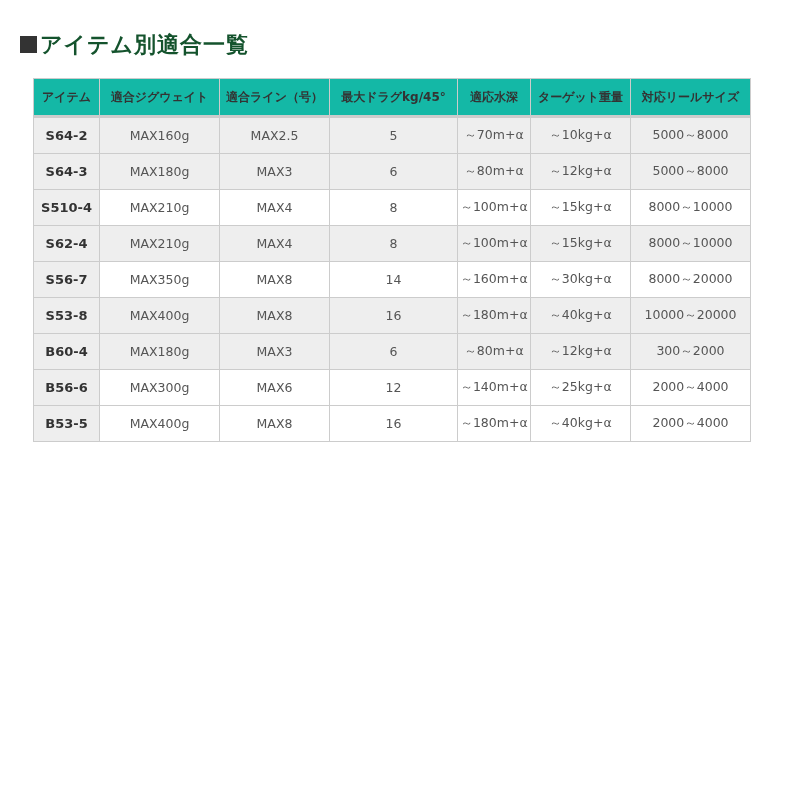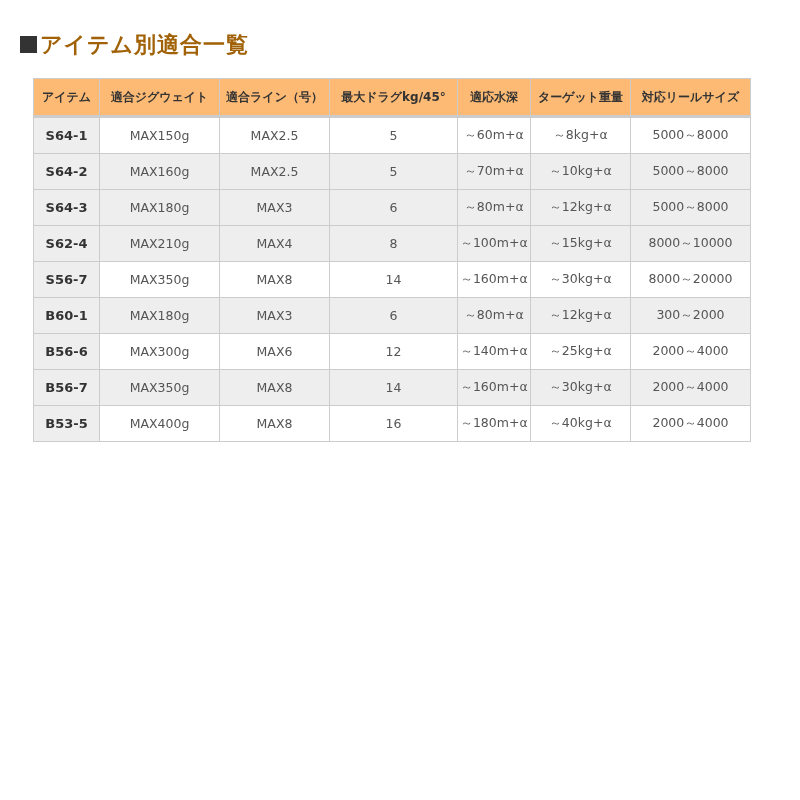--- a/index.html
+++ b/index.html
@@ -3,39 +3,39 @@
   <meta charset="utf-8">
   <style>
     html, body { margin: 0; padding: 0; background: #ffffff; }
     body {
       width: 800px; height: 800px; position: relative; overflow: hidden;
       font-family: "DejaVu Sans", "Liberation Sans", sans-serif;
       color: #333333;
     }
     .page-title {
       position: absolute; left: 20px; top: 30px;
-      font-size: 22px; font-weight: bold; color: #a16207;
+      font-size: 22px; font-weight: bold; color: #14532d;
       letter-spacing: 1px; margin: 0;
     }
     .title-square {
       display: inline-block; width: 17px; height: 17px; background: #333333;
       margin-right: 3px; vertical-align: -1px;
     }
     table.spec {
       position: absolute; left: 33px; top: 78px;
       border-collapse: collapse; table-layout: fixed;
       width: 717px;
     }
     table.spec th, table.spec td {
       border: 1px solid #cccccc;
       text-align: center; vertical-align: middle;
       padding: 0; white-space: nowrap; overflow: hidden;
     }
     table.spec thead th {
-      height: 36px; background: #fdba74; font-size: 12px; font-weight: bold;
+      height: 36px; background: #14b8a6; font-size: 12px; font-weight: bold;
       color: #333333;
       border-bottom: 3px solid #cccccc;
     }
     table.spec tbody td { height: 35px; font-size: 12.5px; color: #555555; }
     table.spec tbody th {
       height: 35px; background: #eeeeee; font-size: 13px; font-weight: bold;
       color: #333333;
     }
     table.spec tbody tr.alt td { background: #eeeeee; }
     table.spec tbody tr.group-start th,
@@ -61,92 +61,92 @@
       <th>アイテム</th>
       <th>適合ジグウェイト</th>
       <th>適合ライン（号）</th>
       <th>最大ドラグkg/45°</th>
       <th>適応水深</th>
       <th>ターゲット重量</th>
       <th>対応リールサイズ</th>
     </tr>
   </thead>
   <tbody>
-    <tr>
-      <th>S64-1</th>
-      <td>MAX150g</td>
-      <td>MAX2.5</td>
-      <td>5</td>
-      <td>～60m+α</td>
-      <td>～8kg+α</td>
-      <td>5000～8000</td>
-    </tr>
     <tr class="alt">
       <th>S64-2</th>
       <td>MAX160g</td>
       <td>MAX2.5</td>
       <td>5</td>
       <td>～70m+α</td>
       <td>～10kg+α</td>
       <td>5000～8000</td>
     </tr>
     <tr class="alt">
       <th>S64-3</th>
       <td>MAX180g</td>
       <td>MAX3</td>
       <td>6</td>
       <td>～80m+α</td>
       <td>～12kg+α</td>
       <td>5000～8000</td>
+    </tr>
+    <tr>
+      <th>S510-4</th>
+      <td>MAX210g</td>
+      <td>MAX4</td>
+      <td>8</td>
+      <td>～100m+α</td>
+      <td>～15kg+α</td>
+      <td>8000～10000</td>
     </tr>
     <tr class="alt">
       <th>S62-4</th>
       <td>MAX210g</td>
       <td>MAX4</td>
       <td>8</td>
       <td>～100m+α</td>
       <td>～15kg+α</td>
       <td>8000～10000</td>
     </tr>
     <tr>
       <th>S56-7</th>
       <td>MAX350g</td>
       <td>MAX8</td>
       <td>14</td>
       <td>～160m+α</td>
       <td>～30kg+α</td>
       <td>8000～20000</td>
     </tr>
     <tr class="alt">
-      <th>B60-1</th>
+      <th>S53-8</th>
+      <td>MAX400g</td>
+      <td>MAX8</td>
+      <td>16</td>
+      <td>～180m+α</td>
+      <td>～40kg+α</td>
+      <td>10000～20000</td>
+    </tr>
+    <tr class="alt">
+      <th>B60-4</th>
       <td>MAX180g</td>
       <td>MAX3</td>
       <td>6</td>
       <td>～80m+α</td>
       <td>～12kg+α</td>
       <td>300～2000</td>
     </tr>
     <tr>
       <th>B56-6</th>
       <td>MAX300g</td>
       <td>MAX6</td>
       <td>12</td>
       <td>～140m+α</td>
       <td>～25kg+α</td>
       <td>2000～4000</td>
     </tr>
-    <tr class="alt">
-      <th>B56-7</th>
-      <td>MAX350g</td>
-      <td>MAX8</td>
-      <td>14</td>
-      <td>～160m+α</td>
-      <td>～30kg+α</td>
-      <td>2000～4000</td>
-    </tr>
     <tr>
       <th>B53-5</th>
       <td>MAX400g</td>
       <td>MAX8</td>
       <td>16</td>
       <td>～180m+α</td>
       <td>～40kg+α</td>
       <td>2000～4000</td>
     </tr>
   </tbody>

